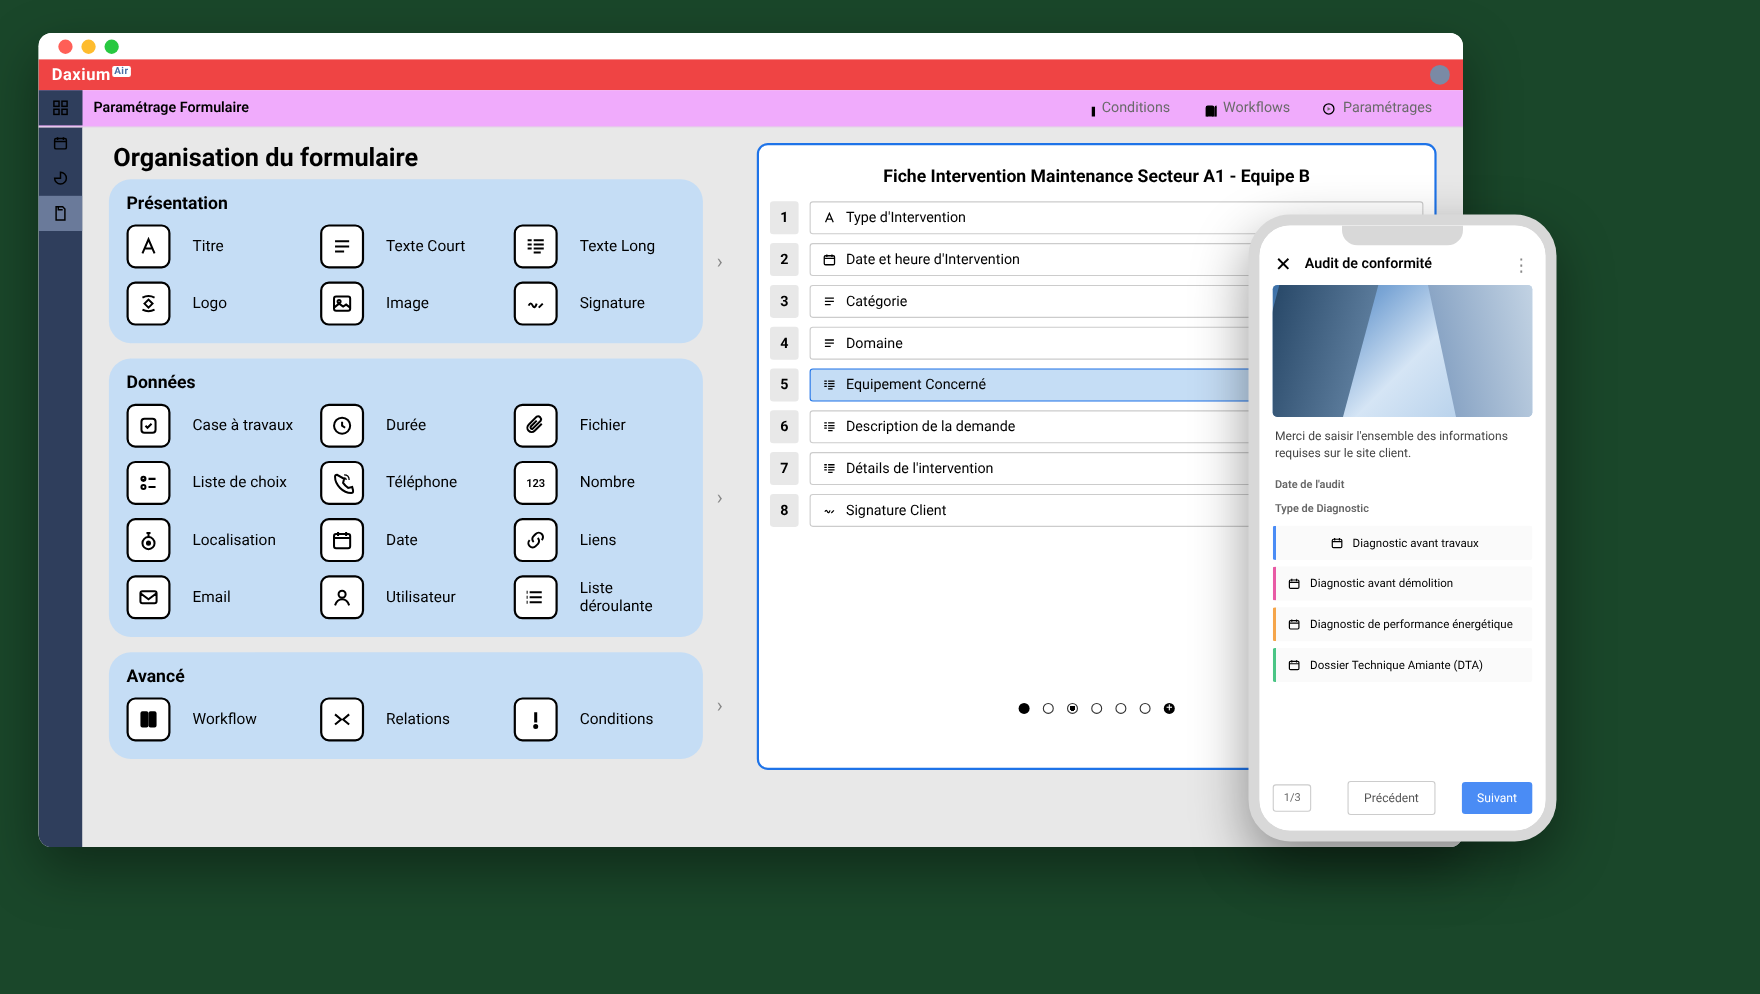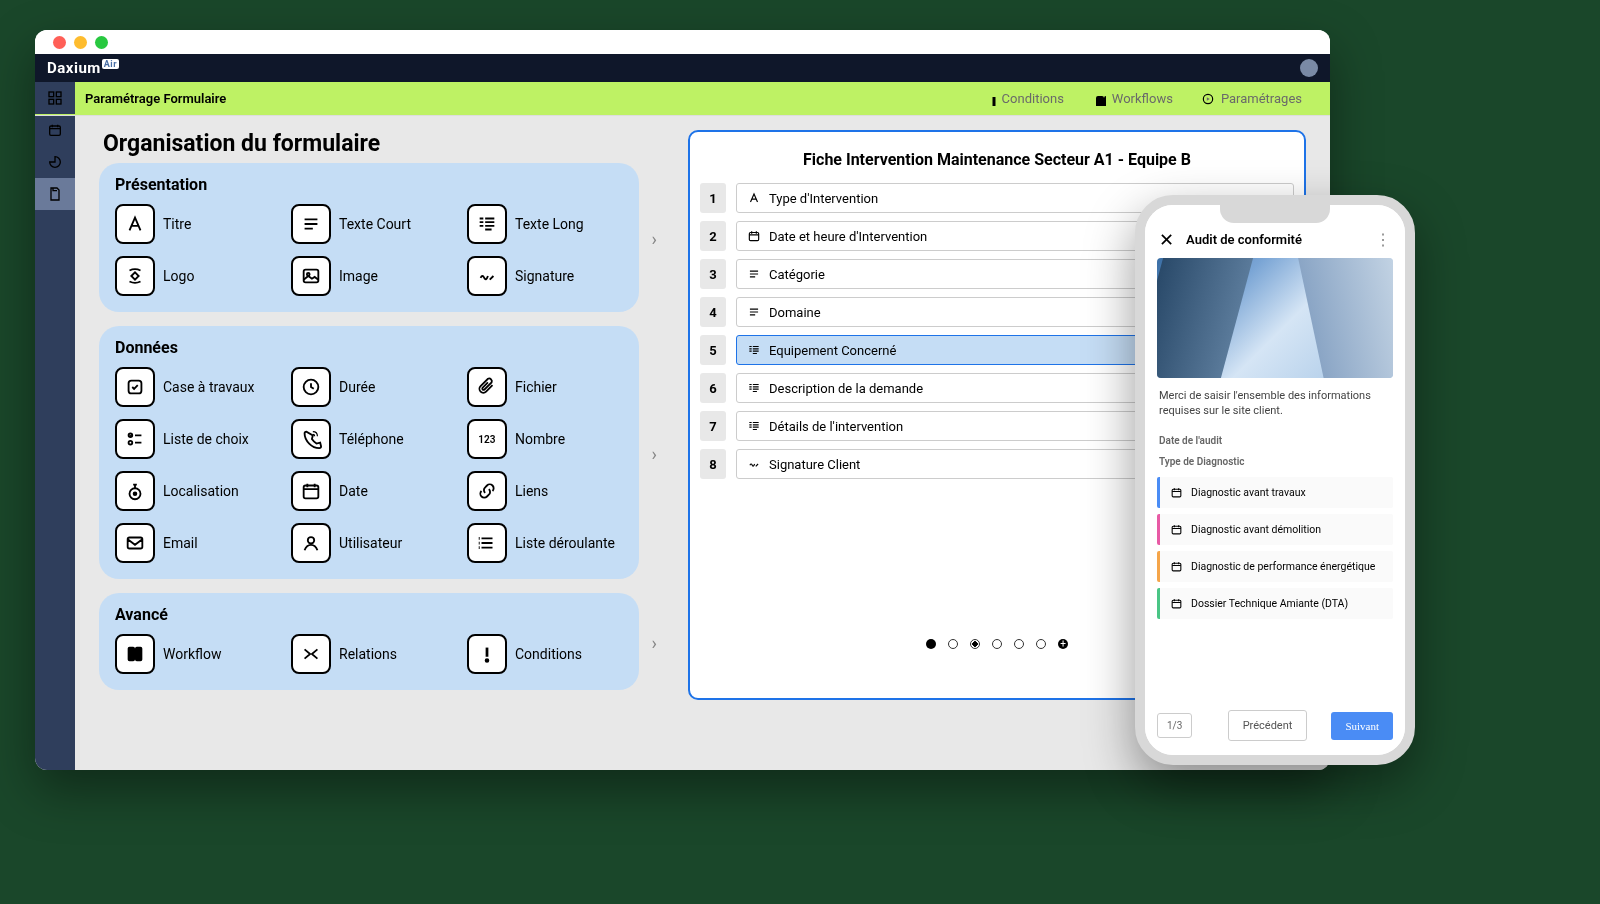--- a/index.html
+++ b/index.html
@@ -6,44 +6,44 @@
 body { background: #1a472a; width: 1600px; height: 904px; position: relative; overflow: hidden; }
 
 
 .desktop-window { position: absolute; left: 35px; top: 30px; width: 1295px; height: 740px; background: #fff; border-radius: 12px; box-shadow: 0 20px 50px rgba(0,0,0,0.4); overflow: hidden; }
 .titlebar { height: 24px; background: #fff; display: flex; align-items: center; padding-left: 18px; gap: 8px; }
 .dot { width: 13px; height: 13px; border-radius: 50%; }
 .dot.red { background: #ff5f57; }
 .dot.yellow { background: #febc2e; }
 .dot.green { background: #28c840; }
 
-.brandbar { height: 28px; background: #0f172a; display: flex; align-items: center; justify-content: space-between; padding: 0 12px; }
+.brandbar { height: 28px; background: #ef4444; display: flex; align-items: center; justify-content: space-between; padding: 0 12px; }
 .brand { color: #fff; font-weight: 700; font-size: 15px; letter-spacing: 0.5px; }
 .brand sup { font-size: 9px; background: #fff; color: #4a6fa5; padding: 0 2px; border-radius: 2px; margin-left: 1px; }
 .avatar { width: 18px; height: 18px; background: #7a8aa5; border-radius: 50%; }
 
-.toolbar { height: 34px; background: #bef264; border-bottom: 1px solid #ddd; display: flex; align-items: center; }
+.toolbar { height: 34px; background: #f0abfc; border-bottom: 1px solid #ddd; display: flex; align-items: center; }
 .toolbar-left { padding-left: 50px; font-weight: 600; font-size: 13px; }
 .toolbar-right { margin-left: auto; display: flex; gap: 28px; padding-right: 28px; }
 .toolbar-link { display: flex; align-items: center; gap: 6px; color: #6a6a6a; font-size: 13px; cursor: pointer; }
 
 .body { display: flex; height: calc(100% - 86px); justify-content: space-between; }
 .sidebar { width: 40px; background: #2f3e5c; display: flex; flex-direction: column; align-items: center; padding-top: 0; }
 .sidebar-icon { width: 40px; height: 32px; display: flex; align-items: center; justify-content: center; color: #c8d0e0; cursor: pointer; }
 .sidebar-icon.active { background: #6a7a9a; color: #fff; }
 
 .main { flex: 1; background: #e8e8e8; padding: 14px 24px; overflow: auto; display: flex; gap: 14px; }
 .left-col { flex: 0 0 540px; }
 .right-col { flex: 1; padding-left: 35px; }
 
 .page-title { font-size: 23px; font-weight: 700; margin-bottom: 6px; margin-left: 4px; }
 .group { background: #c5ddf5; border-radius: 20px; padding: 12px 16px 16px; margin-bottom: 14px; position: relative; }
 .group-title { font-weight: 700; font-size: 16px; margin-bottom: 10px; }
 .group-grid { display: grid; grid-template-columns: repeat(3, 1fr); gap: 12px 20px; }
-.tile { display: flex; align-items: center; gap: 8px; cursor: pointer; }
+.tile { display: flex; align-items: center; gap: 20px; cursor: pointer; }
 .tile-icon { width: 40px; height: 40px; background: #fff; border: 2px solid #000; border-radius: 8px; display: flex; align-items: center; justify-content: center; flex-shrink: 0; }
 .tile-icon svg { width: 22px; height: 22px; }
 .tile-label { font-size: 14px; }
 .group-chevron { position: absolute; right: -18px; top: 50%; transform: translateY(-50%); color: #888; font-size: 18px; }
 
 .preview { background: #fff; border: 2px solid #1e73e8; border-radius: 10px; padding: 18px 0 20px; height: 570px; }
 .preview-title { text-align: center; font-weight: 700; font-size: 16px; margin-bottom: 14px; padding: 0 18px; }
 .field-row { display: flex; align-items: center; gap: 10px; padding: 0 10px; margin-bottom: 8px; }
 .field-num { width: 26px; height: 30px; background: #e8e8e8; border-radius: 3px; display: flex; align-items: center; justify-content: center; font-weight: 700; font-size: 13px; }
 .field-box { flex: 1; height: 30px; border: 1px solid #ccc; border-radius: 3px; display: flex; align-items: center; gap: 8px; padding: 0 10px; font-size: 13px; }
@@ -67,21 +67,21 @@
 .phone-desc { padding: 10px 14px; font-size:11px; color:#444; line-height:1.4; }
 .phone-section-label { padding: 6px 14px 4px; font-size:10px; color:#666; font-weight:600; }
 .phone-date { margin: 0 12px; display:flex; gap:6px; }
 .phone-date-val { flex:1; background:#f0f0f0; padding:9px 10px; font-size:11px; border-radius:3px; }
 .phone-date-icon { width:34px; background:#f0f0f0; border-radius:3px; display:flex;align-items:center;justify-content:center; }
 .diag-item { margin: 6px 12px; padding: 9px 10px; background:#fafafa; border-left: 3px solid; font-size:10.5px; display:flex; align-items:center; gap:8px; border-radius:2px; }
 .phone-footer { margin-top:auto; padding: 10px 12px 14px; display:flex; gap:24px; align-items:center; }
 .page-ind { border:1px solid #ccc; padding:6px 9px; font-size:10px; border-radius:3px; color:#666; }
 .btn { padding: 8px 14px; font-size:11px; border-radius:3px; cursor:pointer; border:none; }
 .btn-prev { background:#fff; border:1px solid #ccc; color:#555; margin-left:auto; }
-.btn-next { background:#4a8cf5; color:#fff;font-family:Liberation Serif, serif; }
+.btn-next { background:#4a8cf5; color:#fff; }
 svg { stroke: #000; stroke-width: 2; fill: none; }
 </style>
 </head>
 <body>
 
 <svg width="0" height="0" style="position:absolute">
 <defs>
 <g id="i-letter-a">
         <path d="M6 19 L12 5 L18 19 M8.5 14 H15.5"></path>
       </g>
@@ -514,21 +514,21 @@
     <div class="phone-header">
       <span class="phone-close">✕</span>
       <span class="phone-title">Audit de conformité</span>
       <span style="color:#888">⋮</span>
     </div>
     <div class="phone-img"></div>
     <div class="phone-desc">Merci de saisir l'ensemble des informations requises sur le site client.</div>
     <div class="phone-section-label">Date de l'audit</div>
     <div class="phone-section-label">Type de Diagnostic</div>
     <div id="diag-list">
-        <div class="diag-item" style="border-left-color: rgb(74, 140, 245);">
+        <div class="diag-item" style="border-left-color: rgb(74, 140, 245); justify-content: center;">
           <svg width="13" height="13" viewBox="0 0 24 24" stroke="#777">
             <use href="#i-date"></use>
           </svg>
           <span>Diagnostic avant travaux</span>
         </div>
         <div class="diag-item" style="border-left-color: rgb(232, 90, 165);">
           <svg width="13" height="13" viewBox="0 0 24 24" stroke="#777">
             <use href="#i-date"></use>
           </svg>
           <span>Diagnostic avant démolition</span>

